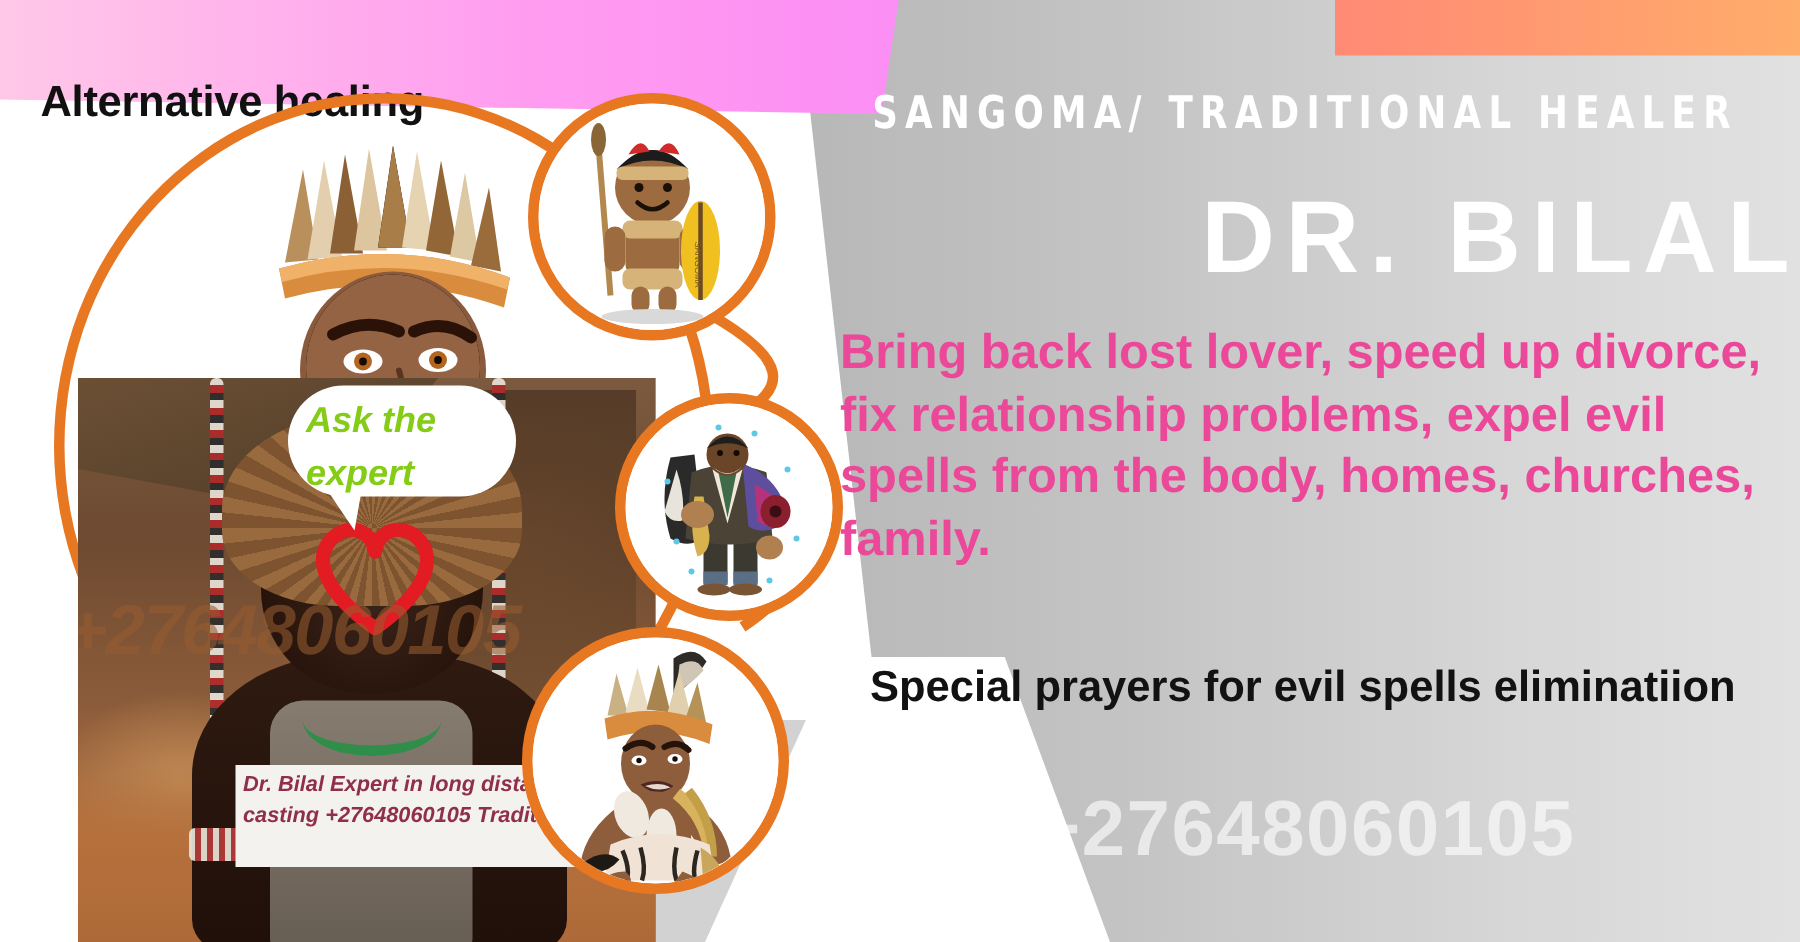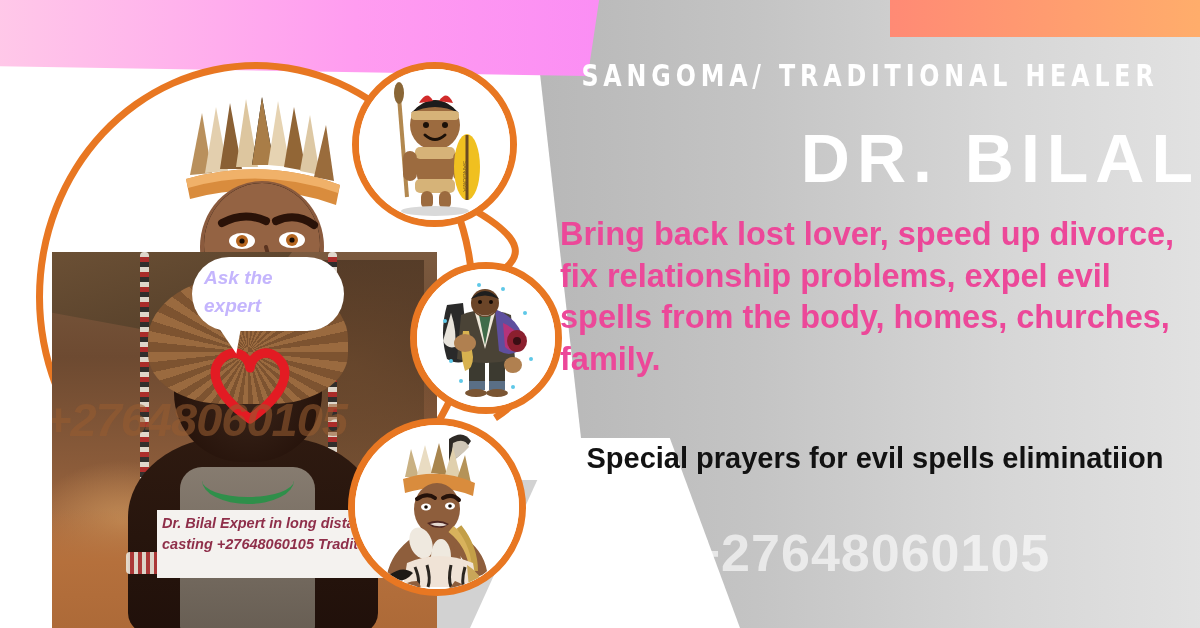--- a/index.html
+++ b/index.html
@@ -63,21 +63,21 @@
     line-height:1.0;
     margin-top:24px;
   }
   .pitch{
     position:absolute;left:20px;top:214px;width:620px;
     text-align:left;color:#ec4899;
     font-weight:700;font-size:32.5px;line-height:1.28;
   }
   .subpitch{
     position:absolute;left:40px;top:440px;width:590px;
-    text-align:center;color:#121212;
+    text-align:left;color:#121212;
     font-weight:700;font-size:29px;line-height:1.3;
   }
   .watermark-right{
     position:absolute;left:0;top:523px;width:660px;
     text-align:center;
     color:rgba(255,255,255,0.62);
     font-weight:700;font-size:52px;letter-spacing:1px;
   }
 
   
@@ -178,21 +178,21 @@
   }
   .bubble-tail{
     position:absolute;left:168px;top:70px;width:0;height:0;
     border-left:13px solid transparent;
     border-right:13px solid transparent;
     border-top:32px solid #ffffff;
     transform:rotate(-12deg);
   }
   .bubble-text{
     position:absolute;left:152px;top:12px;width:130px;
-    color:#c4b5fd;font-weight:700;font-style:italic;font-size:19px;
+    color:#84cc16;font-weight:700;font-style:italic;font-size:24px;
     line-height:1.45;
   }
   .photo-wm{
     position:absolute;left:-8px;top:140px;width:420px;
     color:rgba(150,92,48,0.58);
     font-weight:700;font-style:italic;font-size:47px;
     letter-spacing:-1px;
     white-space:nowrap;
   }
   .caption-box{
@@ -223,20 +223,21 @@
 
 <div id="poster">
 
   <div class="gray-strip-top"></div>
   <div class="gray-panel"></div>
   <div class="gray-wedge-left"></div>
   <div class="white-wedge"></div>
   <div class="strip-pink"></div>
   <div class="strip-orange"></div>
 
+  <div class="alt-heading">Alternative healing</div>
 
   <div class="big-ring"></div>
 
   <svg class="connector" style="left:420px;top:180px;width:190px;height:300px;" viewBox="0 0 190 300">
     <path d="M45 25 C 110 60, 105 80, 70 98"></path>
     <path d="M95 150 C 130 185, 110 215, 75 238"></path>
   </svg>
 
   <div class="main-illus">
     <svg width="235" height="215" viewBox="0 0 235 215">

